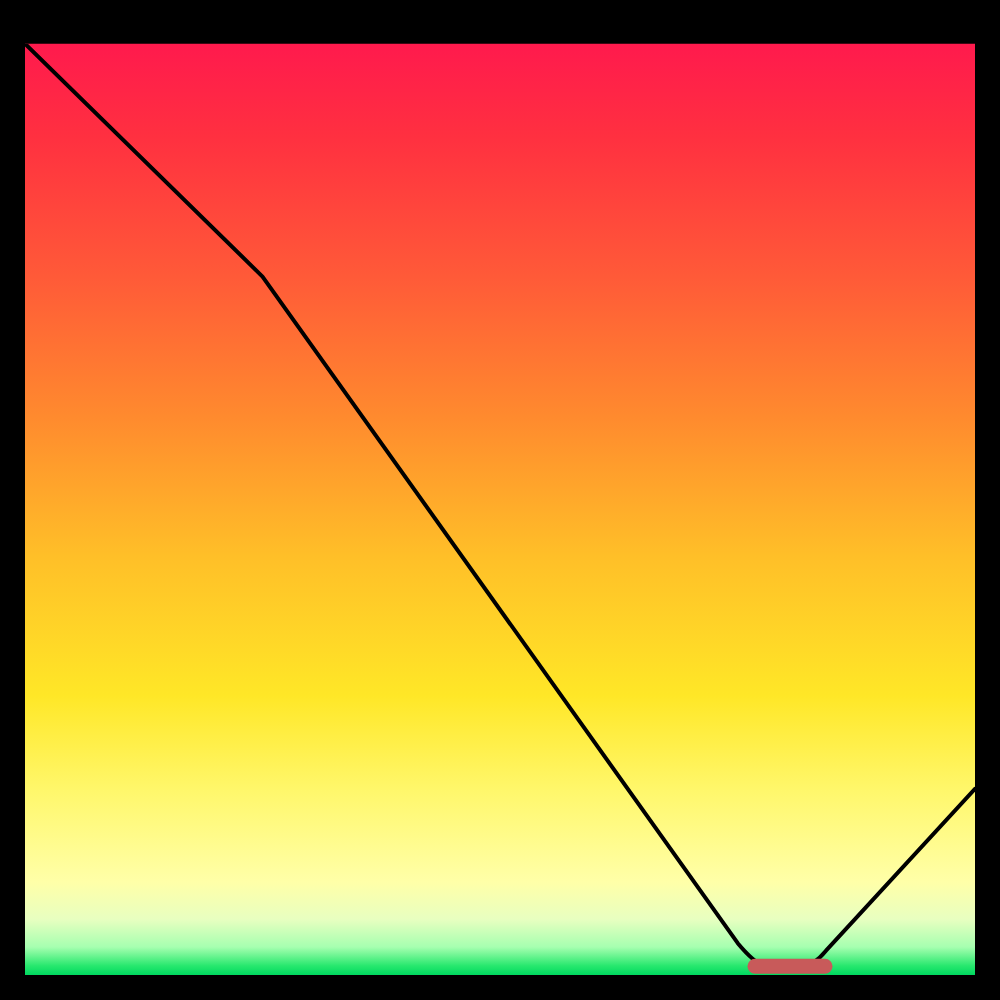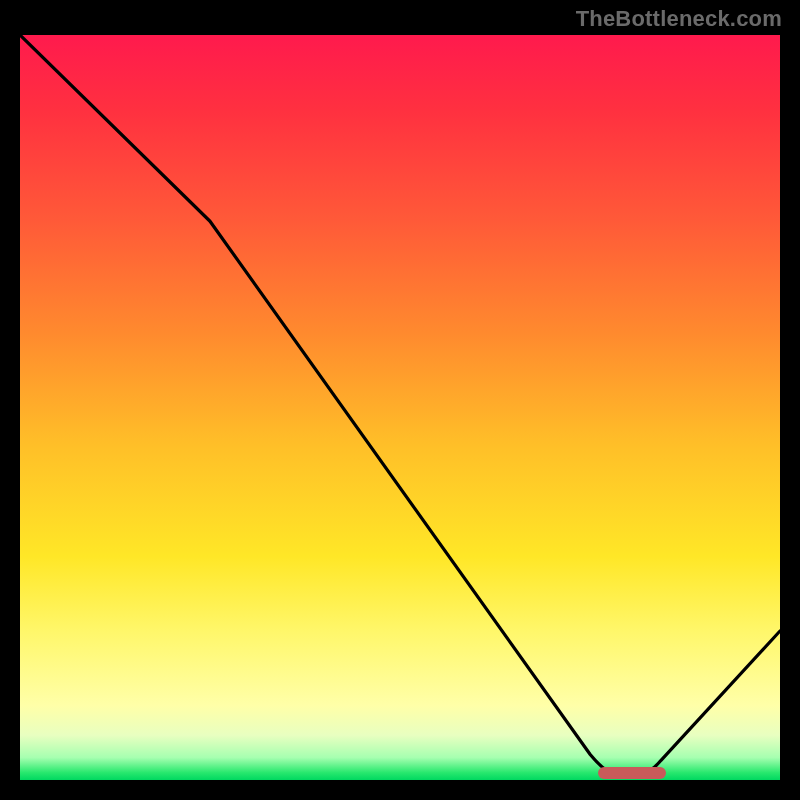--- a/index.html
+++ b/index.html
@@ -60,21 +60,20 @@
     background: #c85a5a;
     border-radius: 6px;
     height: 12px;
   }
 </style>
 </head>
 <body>
 
 <div class="chart-container">
 
-  <div class="watermark">TheBottleneck.com</div>
 
   <div class="plot-area">
 
     <svg class="curve" viewBox="0 0 760 745" preserveAspectRatio="none">
       <path id="curve-path" fill="none" stroke="#000" stroke-width="3.2" stroke-linecap="round" stroke-linejoin="round" d="M0 0 L190 186.25 L570.2 719.55 Q585.2 737.55 593.2 737.55 L622.8 737.55 Q630.8 737.55 640.8 725.55 L760 596"></path>
     </svg>
 
     <div class="marker" id="opt-marker" style="left: 577.6px; width: 68.4px; top: 731.55px; background: rgb(200, 90, 90);"></div>
   </div>
 </div>

